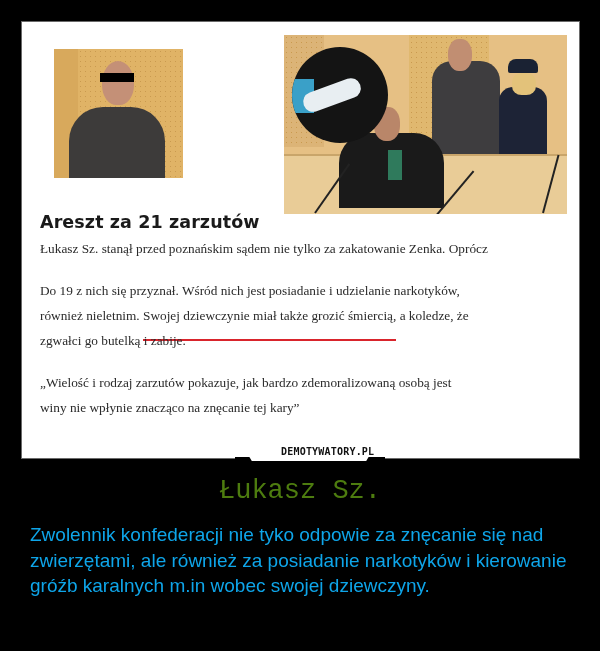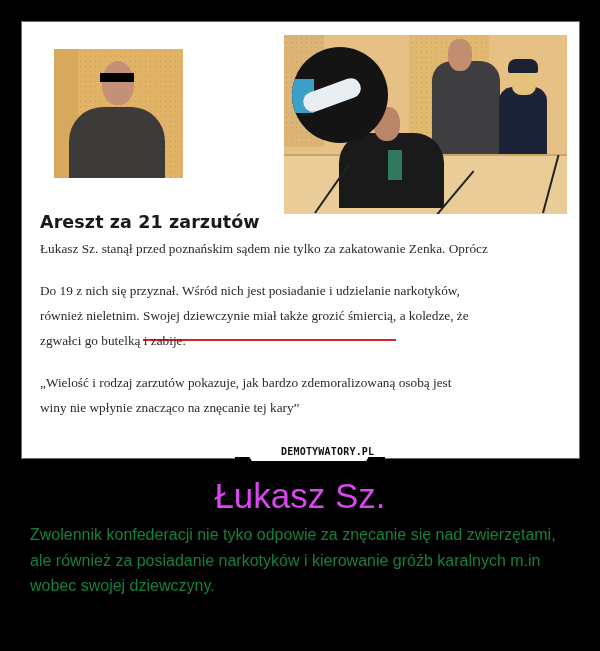--- a/index.html
+++ b/index.html
@@ -36,22 +36,22 @@
   .p1 { top:214px; }
   .p2 { top:256px; }
   .p3 { top:348px; }
   .p2 .underline { border-bottom:2px solid #d9242c; padding-bottom:16px; }
 
   .watermark { position:absolute; left:244px; top:448px; width:130px; height:13px; background:#fff;
     clip-path:polygon(0 0,100% 0,94% 100%,6% 100%); }
   .watermark-bg { position:absolute; left:235px; top:457px; width:150px; height:6px; background:#000; }
   .watermark-text { position:absolute; left:254px; top:446px; font-family:"DejaVu Sans Mono", monospace; font-weight:bold; font-size:10px; color:#111; letter-spacing:0.2px;margin-left:27px; }
 
-  .title { position:absolute; left:0; top:476px; width:600px; text-align:center; font-family:Liberation Sans, sans-serif; font-size:35px; color:#d946ef; }
-  .caption { position:absolute; left:30px; top:522px; width:545px; font-family:"Liberation Sans", sans-serif; font-size:16px; line-height:25.6px; color:#15803d; }
+  .title { position:absolute; left:0; top:476px; width:600px; text-align:center; font-family:Liberation Mono, monospace; font-size:27px; color:#4d7c0f; }
+  .caption { position:absolute; left:30px; top:522px; width:545px; font-family:"Liberation Sans", sans-serif; font-size:19px; line-height:25.6px; color:#0ea5e9; }
 </style>
 </head>
 <body>
 
 <div class="panel">
   <div class="photo-left">
     <div class="wall"></div>
     <div class="jacket"></div>
     <div class="head"></div>
     <div class="bar"></div>

